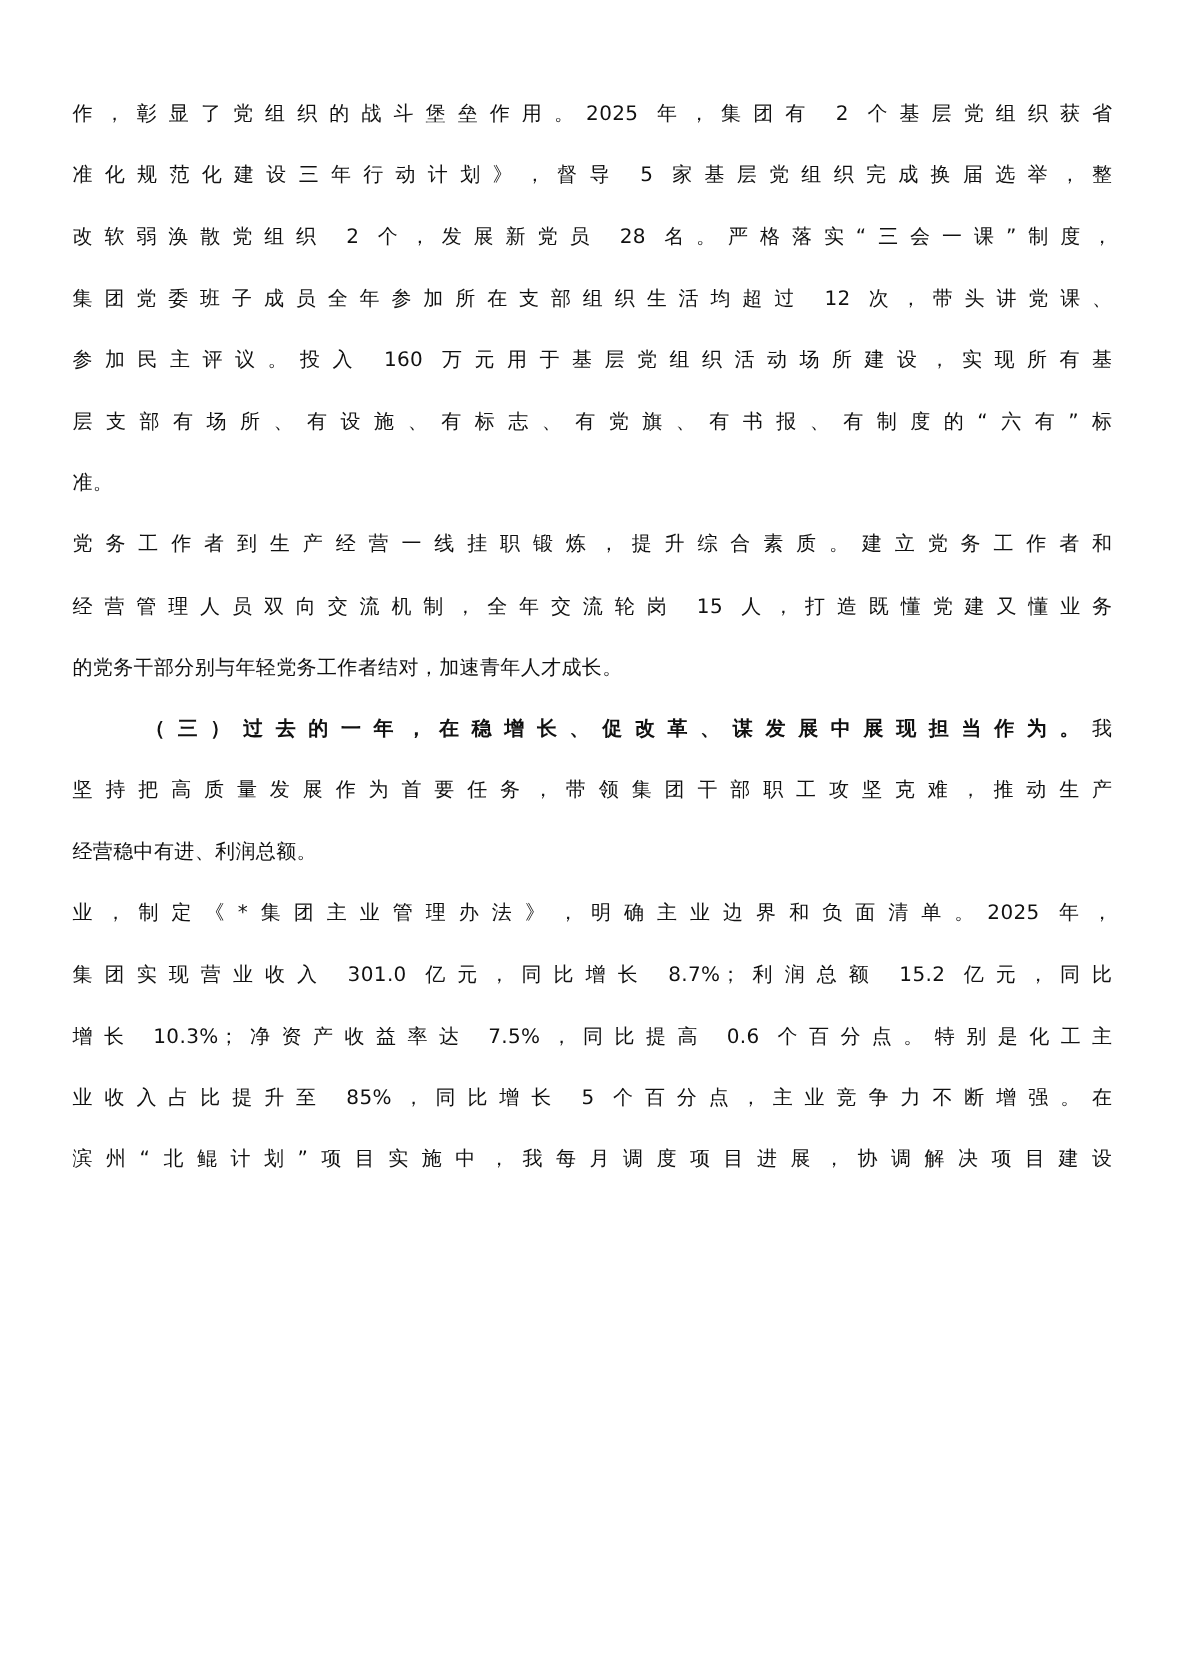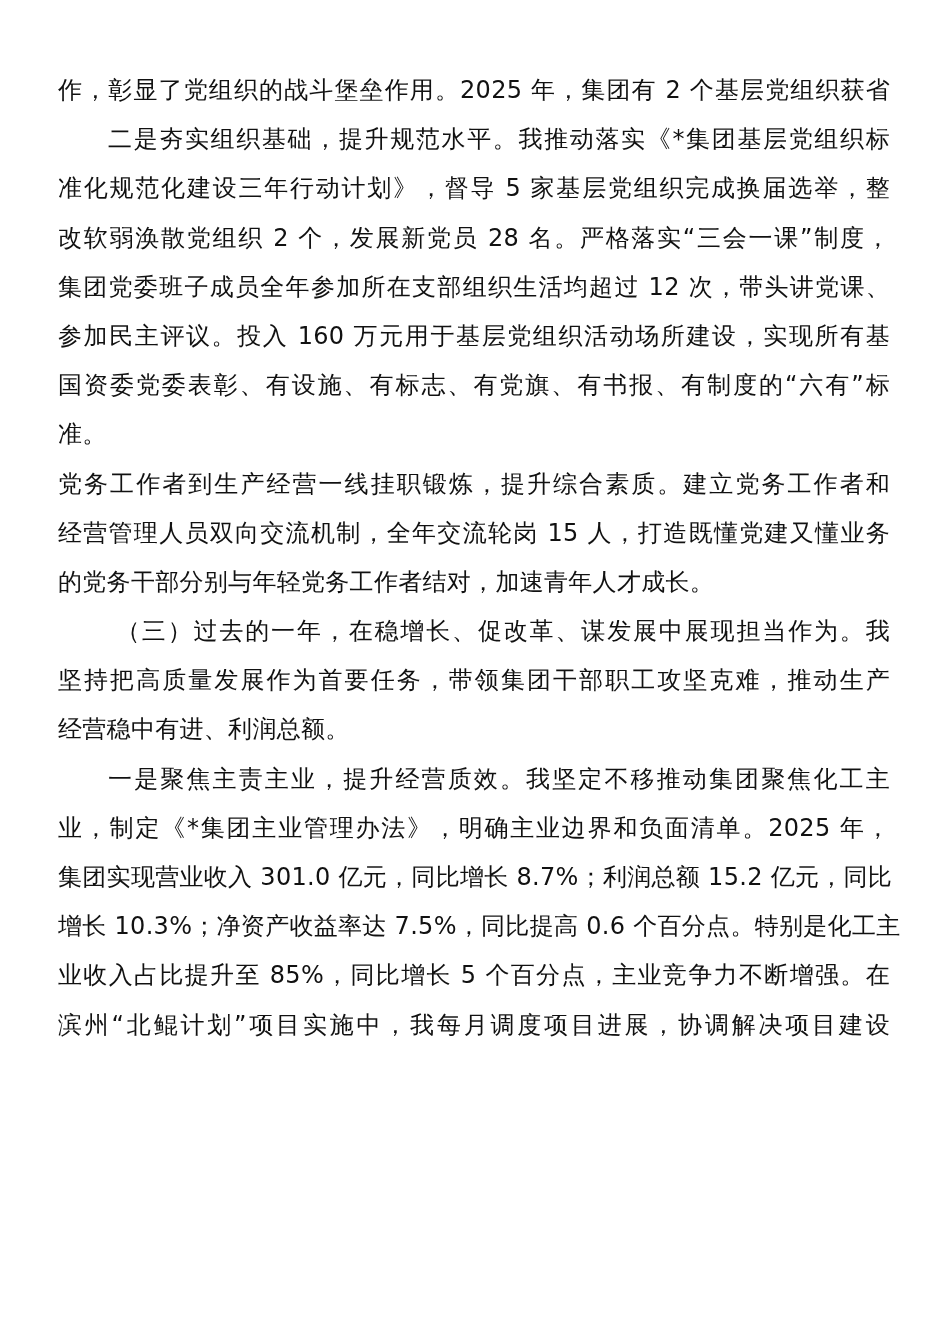--- a/index.html
+++ b/index.html
@@ -17,72 +17,70 @@
   }
   .page {
     position: absolute;
     left: 58px;
     top: 66px;
     width: 832px;
   }
   .line {
     height: 49.2px;
     line-height: 49.2px;
-    font-size: 24px;
+    font-size: 16px;
     white-space: nowrap;
     letter-spacing: 0.3px;
     text-align: justify;
     text-align-last: justify;
   }
   .line.last {
     text-align-last: left;
   }
   .line.indent {
     padding-left: 50px;
   }
   .line.indent-bold {
     padding-left: 58px;
   }
   .bold {
-    font-weight: normal;
+    font-weight: bold;
   }
 </style>
 </head>
 <body>
 
 <div class="page">
 
   <div>
     <div class="line">作，彰显了党组织的战斗堡垒作用。2025 年，集团有 2 个基层党组织获省</div>
   </div>
 
   <div>
-    <div class="line indent">二是夯实组织基础，提升规范水平。我推动落实《*集团基层党组织标</div>
     <div class="line">准化规范化建设三年行动计划》，督导 5 家基层党组织完成换届选举，整</div>
     <div class="line">改软弱涣散党组织 2 个，发展新党员 28 名。严格落实“三会一课”制度，</div>
     <div class="line">集团党委班子成员全年参加所在支部组织生活均超过 12 次，带头讲党课、</div>
     <div class="line">参加民主评议。投入 160 万元用于基层党组织活动场所建设，实现所有基</div>
-    <div class="line">国资委党委表彰、有设施、有标志、有党旗、有书报、有制度的“六有”标</div>
+    <div class="line">层支部有场所、有设施、有标志、有党旗、有书报、有制度的“六有”标</div>
     <div class="line last">准。</div>
   </div>
 
   <div>
     <div class="line">党务工作者到生产经营一线挂职锻炼，提升综合素质。建立党务工作者和</div>
     <div class="line">经营管理人员双向交流机制，全年交流轮岗 15 人，打造既懂党建又懂业务</div>
     <div class="line last">的党务干部分别与年轻党务工作者结对，加速青年人才成长。</div>
   </div>
 
   <div>
     <div class="line indent-bold"><span class="bold">（三）过去的一年，在稳增长、促改革、谋发展中展现担当作为。</span><span>我</span></div>
     <div class="line">坚持把高质量发展作为首要任务，带领集团干部职工攻坚克难，推动生产</div>
     <div class="line last">经营稳中有进、利润总额。</div>
   </div>
 
   <div>
-    <div class="line indent">一是聚焦主责主业，提升经营质效。我坚定不移推动集团聚焦化工主</div>
     <div class="line">业，制定《*集团主业管理办法》，明确主业边界和负面清单。2025 年，</div>
     <div class="line">集团实现营业收入 301.0 亿元，同比增长 8.7%；利润总额 15.2 亿元，同比</div>
     <div class="line">增长 10.3%；净资产收益率达 7.5%，同比提高 0.6 个百分点。特别是化工主</div>
     <div class="line">业收入占比提升至 85%，同比增长 5 个百分点，主业竞争力不断增强。在</div>
     <div class="line">滨州“北鲲计划”项目实施中，我每月调度项目进展，协调解决项目建设</div>
   </div>
 
 </div>
 
 </body></html>

